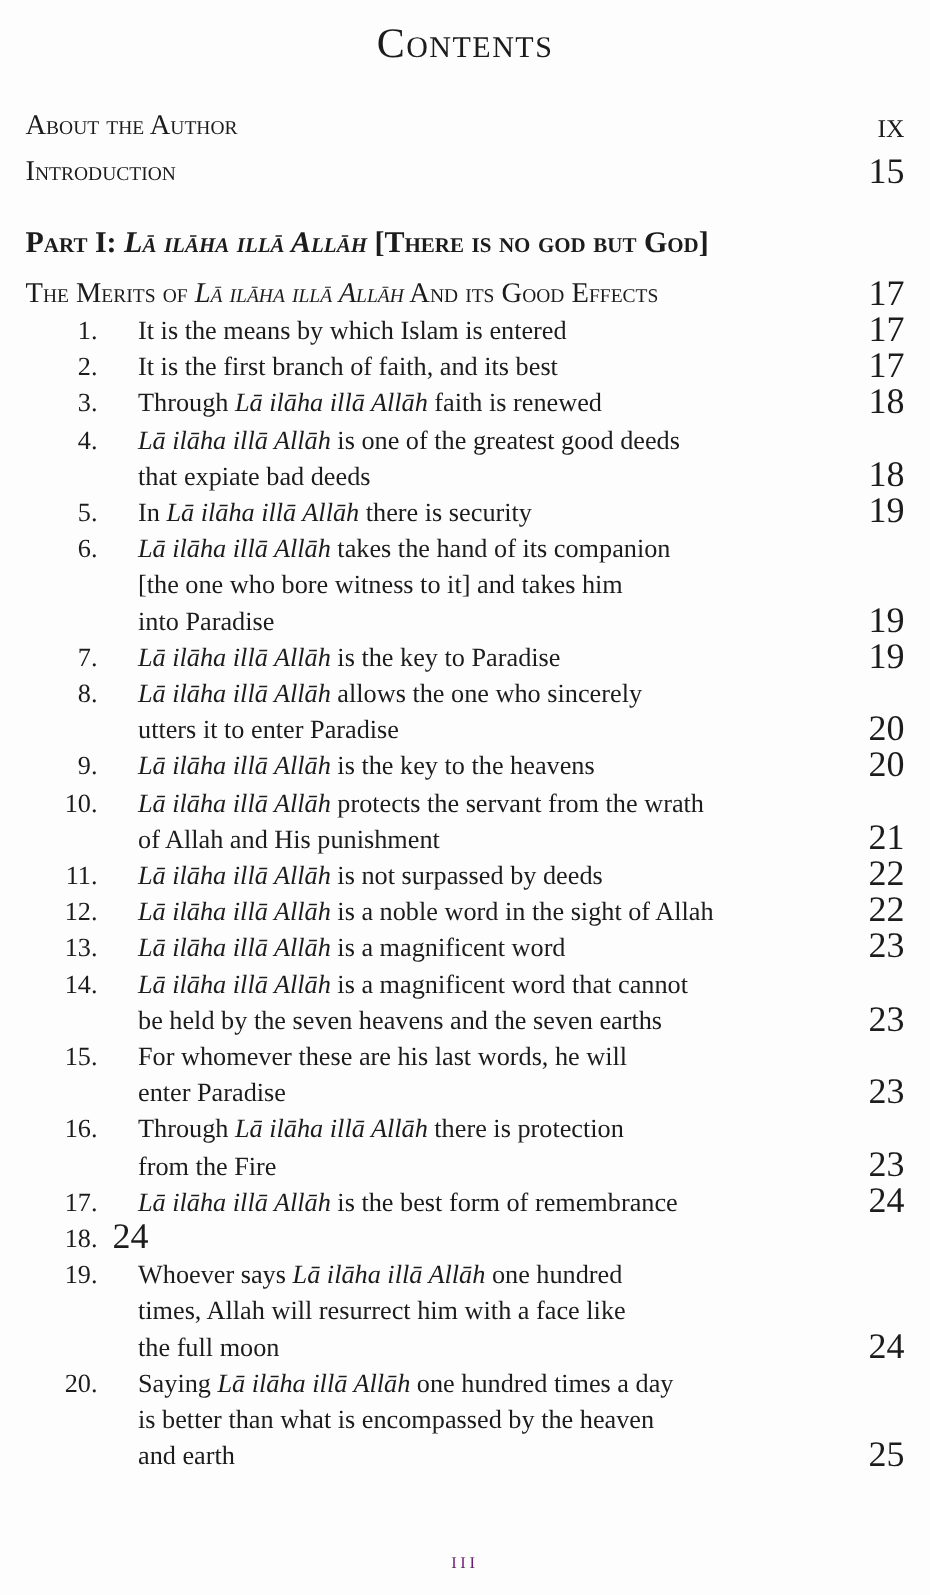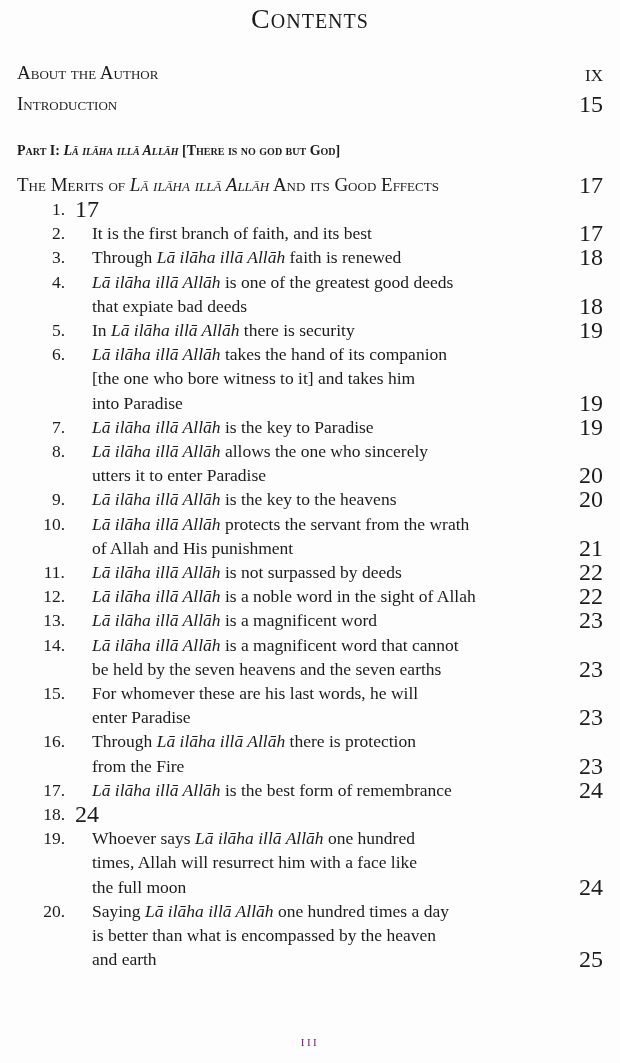--- a/index.html
+++ b/index.html
@@ -5,21 +5,21 @@
   html, body {
     margin: 0;
     padding: 0;
     background: #fdfdfd;
   }
   .page {
     position: relative;
     width: 620px;
     height: 1063px;
     box-sizing: border-box;
-    padding: 4px 17px 0 17px;
+    padding: 15px 17px 0 17px;
     background: #fdfdfd;
     color: #1c1c1c;
     font-family: "Liberation Serif", serif;
     overflow: hidden;
   }
   .title {
     margin: 0;
     text-align: center;
     font-size: 28px;
     line-height: 30px;
@@ -38,21 +38,21 @@
     font-size: 19px;
     line-height: 24px;
     margin-bottom: 7px;
   }
   .pageno {
     font-size: 24px;
     text-align: right;
   }
   .part-heading {
     margin: 23px 0 0 0;
-    font-size: 14px;
+    font-size: 20px;
     line-height: 24px;
     font-weight: bold;
     font-variant: small-caps;
   }
   .section-row {
     display: flex;
     margin-top: 10px;
     line-height: 24px;
   }
   .section-title {
@@ -124,20 +124,21 @@
   <h2 class="part-heading"><span>Part I: </span><span class="it">Lā ilāha illā Allāh</span><span> [There is no god but God]</span></h2>
 
   <div class="section-row">
     <div class="section-title"><span>The Merits of </span><span class="it">Lā ilāha illā Allāh</span><span> And its Good Effects</span></div>
     <div class="pageno">17</div>
   </div>
 
   <div class="items">
   <div class="item-row">
     <span class="item-num">1.</span>
+    <span class="item-text"><span>It is the means by which Islam is entered</span></span>
     <span class="pageno item-page">17</span>
   </div>
 
   <div class="item-row">
     <span class="item-num">2.</span>
     <span class="item-text"><span>It is the first branch of faith, and its best</span></span>
     <span class="pageno item-page">17</span>
   </div>
 
   <div class="item-row">

